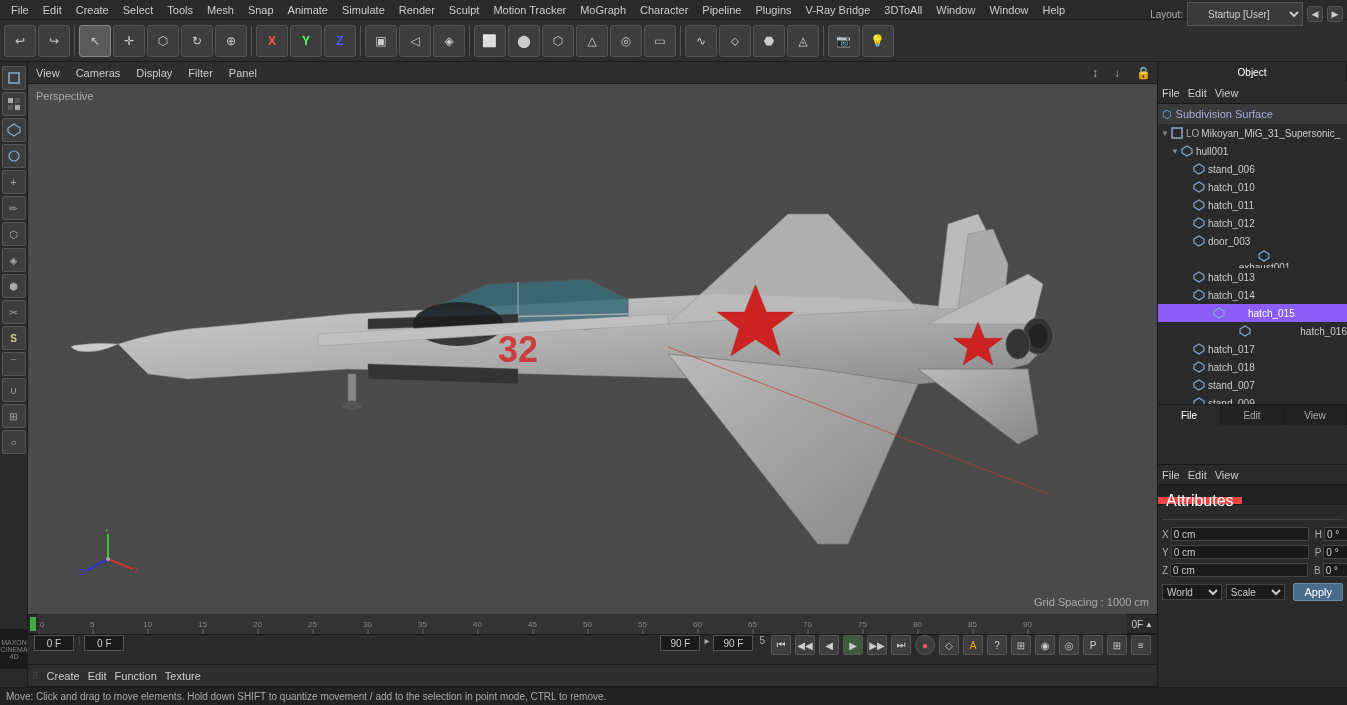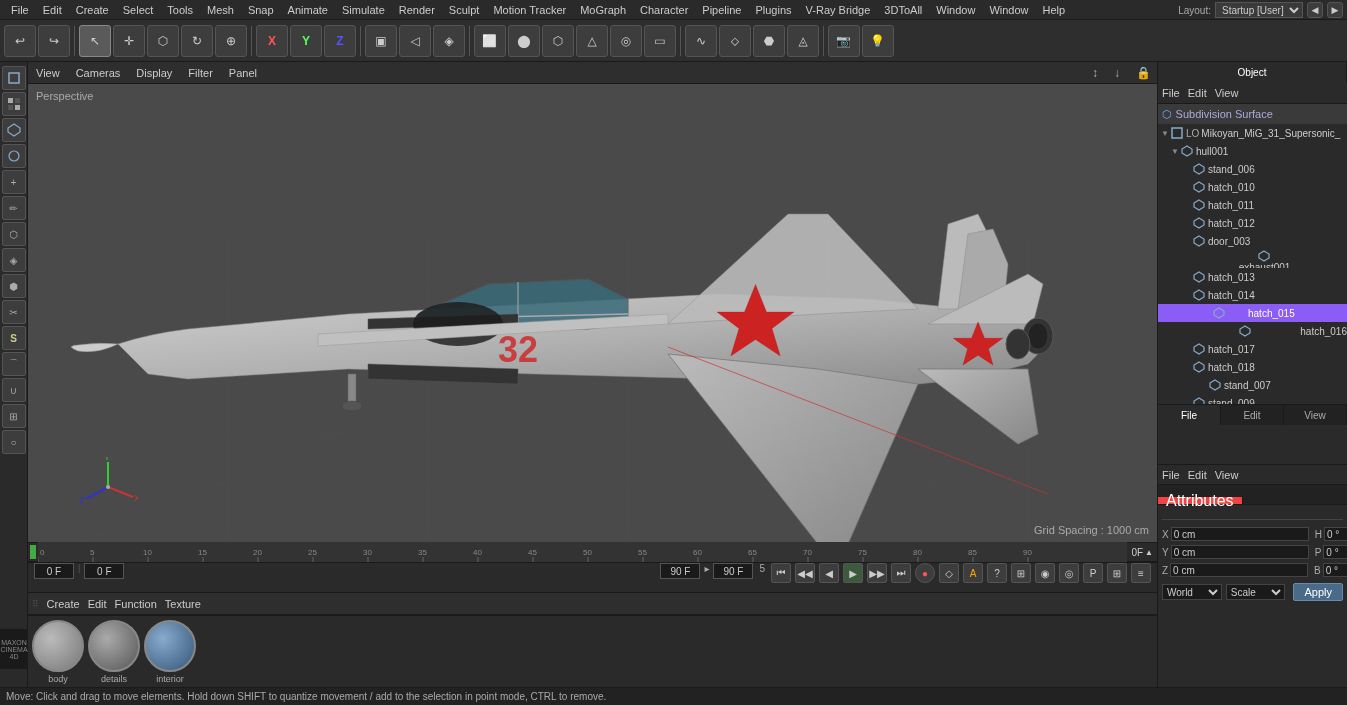--- a/index.html
+++ b/index.html
@@ -504,21 +504,21 @@
     <span class="menu-item">Pipeline</span>
     <span class="menu-item">Plugins</span>
     <span class="menu-item">V-Ray Bridge</span>
     <span class="menu-item">3DToAll</span>
     <span class="menu-item">Window</span>
     <span class="menu-item">Window</span>
     <span class="menu-item">Help</span>
   </div>
   <div id="layout-area" style="display:flex; align-items:center; gap:4px; font-size:10px; color:#aaa;">
     <span>Layout:</span>
-    <select id="layout-select" style="background:#3a3a3a;border:1px solid #555;color:#ccc;font-size:10px;padding:1px 2px;height:16px;">
+    <select id="layout-select" style="background:#3a3a3a;border:1px solid #555;color:#ccc;font-size:10px;padding:1px 16px;height:24px;">
       <option>Startup [User]</option>
     </select>
     <button class="toolbar-btn" style="width:16px;height:16px;font-size:9px;">◀</button>
     <button class="toolbar-btn" style="width:16px;height:16px;font-size:9px;">▶</button>
   </div>
 </div>
 
 <div id="toolbar">
   <button class="toolbar-btn" title="Undo">↩</button>
   <button class="toolbar-btn" title="Redo">↪</button>
@@ -807,37 +807,20 @@
     </div>
 
     <div id="material-area-container" style="border-top:1px solid #1a1a1a;">
       <div id="material-toolbar">
         <span style="color:#555; font-size:9px;">⠿</span>
         <span class="mat-menu-item">Create</span>
         <span class="mat-menu-item">Edit</span>
         <span class="mat-menu-item">Function</span>
         <span class="mat-menu-item">Texture</span>
       </div>
-      <div id="material-area" style="height:72px; background:#2a2a2a; display:flex; align-items:center; padding:4px; gap:4px;">
-
-        <div class="material-item">
-          <div class="material-preview" style="width:52px; height:52px; border-radius:50%; background:radial-gradient(circle at 35% 35%, #bbb, #777); border:2px solid #888;"></div>
-          <div class="material-label">body</div>
-        </div>
-
-        <div class="material-item">
-          <div class="material-preview" style="width:52px; height:52px; border-radius:50%; background:radial-gradient(circle at 35% 35%, #aaa, #555); border:2px solid #888;"></div>
-          <div class="material-label">details</div>
-        </div>
-
-        <div class="material-item">
-          <div class="material-preview" style="width:52px; height:52px; border-radius:50%; background:radial-gradient(circle at 35% 35%, #88aacc, #335577); border:2px solid #888;"></div>
-          <div class="material-label">interior</div>
-        </div>
-      </div>
     </div>
   </div>
 
   <div id="right-panel">
 
     <div id="right-tabs">
       <div class="right-tab active">Object</div>
     </div>
 
     <div id="right-file-menu">
@@ -974,21 +957,21 @@
       </div>
       <div class="tree-item" style="padding-left:24px;">
         <span class="tree-expand"> </span>
         <span class="tree-icon">
             <svg width="12" height="12" viewBox="0 0 12 12">
               <polygon points="6,1 11,4 11,8 6,11 1,8 1,4" fill="none" stroke="#88aacc" stroke-width="1.2"></polygon>
             </svg>
           </span>
         <span style="font-size:10px; color:#ccc;">hatch_018</span>
       </div>
-      <div class="tree-item" style="padding-left:40px;">
+      <div class="tree-item" style="padding-left:24px;">
         <span class="tree-expand"> </span>
         <span class="tree-icon">
             <svg width="12" height="12" viewBox="0 0 12 12">
               <polygon points="6,1 11,4 11,8 6,11 1,8 1,4" fill="none" stroke="#88aacc" stroke-width="1.2"></polygon>
             </svg>
           </span>
         <span style="font-size:10px; color:#ccc;">stand_007</span>
       </div>
       <div class="tree-item" style="padding-left:24px;">
         <span class="tree-expand"> </span>

